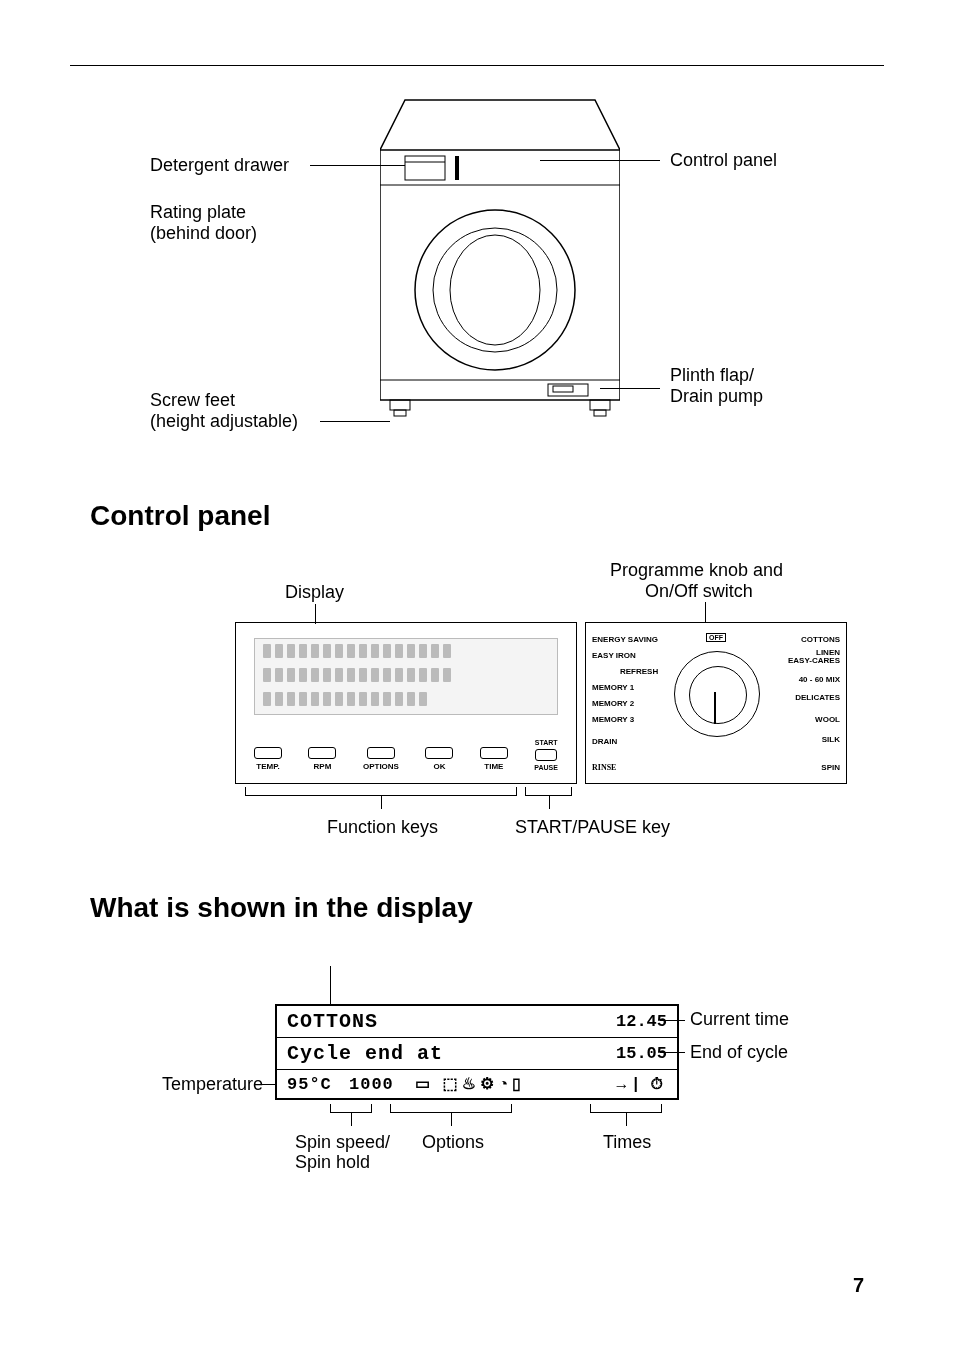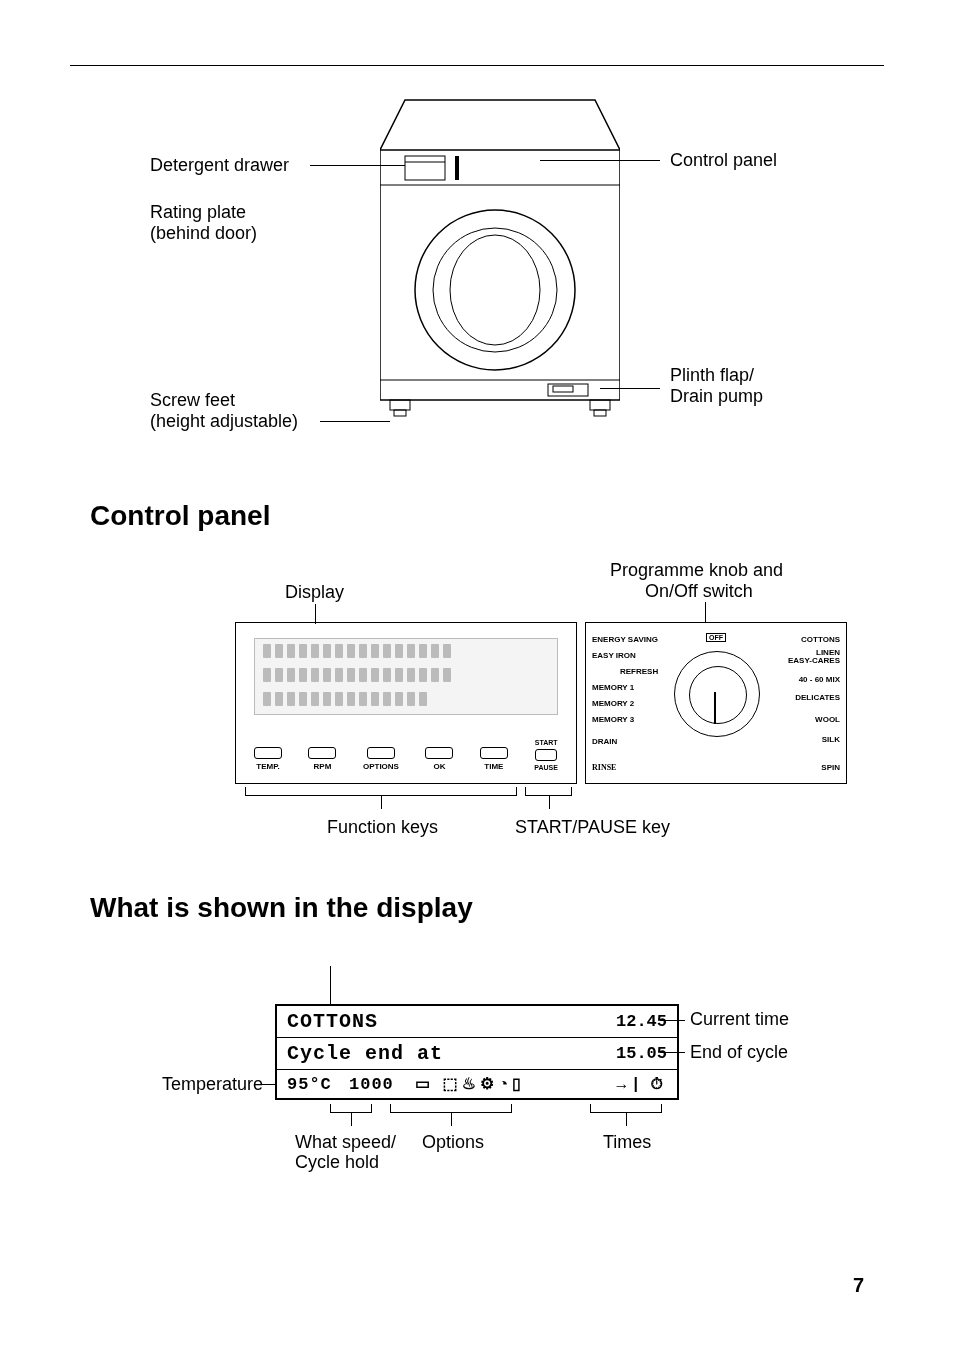--- a/index.html
+++ b/index.html
@@ -438,22 +438,22 @@
 
     <div class="lead" style="left:570px; top:118px; width:25px; height:1px;"></div>
     <div class="label" style="left:600px; top:108px;">End of cycle</div>
 
     <div class="label" style="left:72px; top:140px;">Temperature</div>
     <div class="lead" style="left:170px; top:150px; width:15px; height:1px;"></div>
 
     <div class="bracket" style="left:240px; top:170px; width:40px;">
         <div class="stem"></div>
       </div>
-    <div class="label" style="left:205px; top:198px;">What speed/</div>
-    <div class="label" style="left:205px; top:218px;">Cycle hold</div>
+    <div class="label" style="left:205px; top:198px;">Spin speed/</div>
+    <div class="label" style="left:205px; top:218px;">Spin hold</div>
 
     <div class="bracket" style="left:300px; top:170px; width:120px;">
         <div class="stem"></div>
       </div>
     <div class="label" style="left:332px; top:198px;">Options</div>
 
     <div class="bracket" style="left:500px; top:170px; width:70px;">
         <div class="stem"></div>
       </div>
     <div class="label" style="left:513px; top:198px;">Times</div>

